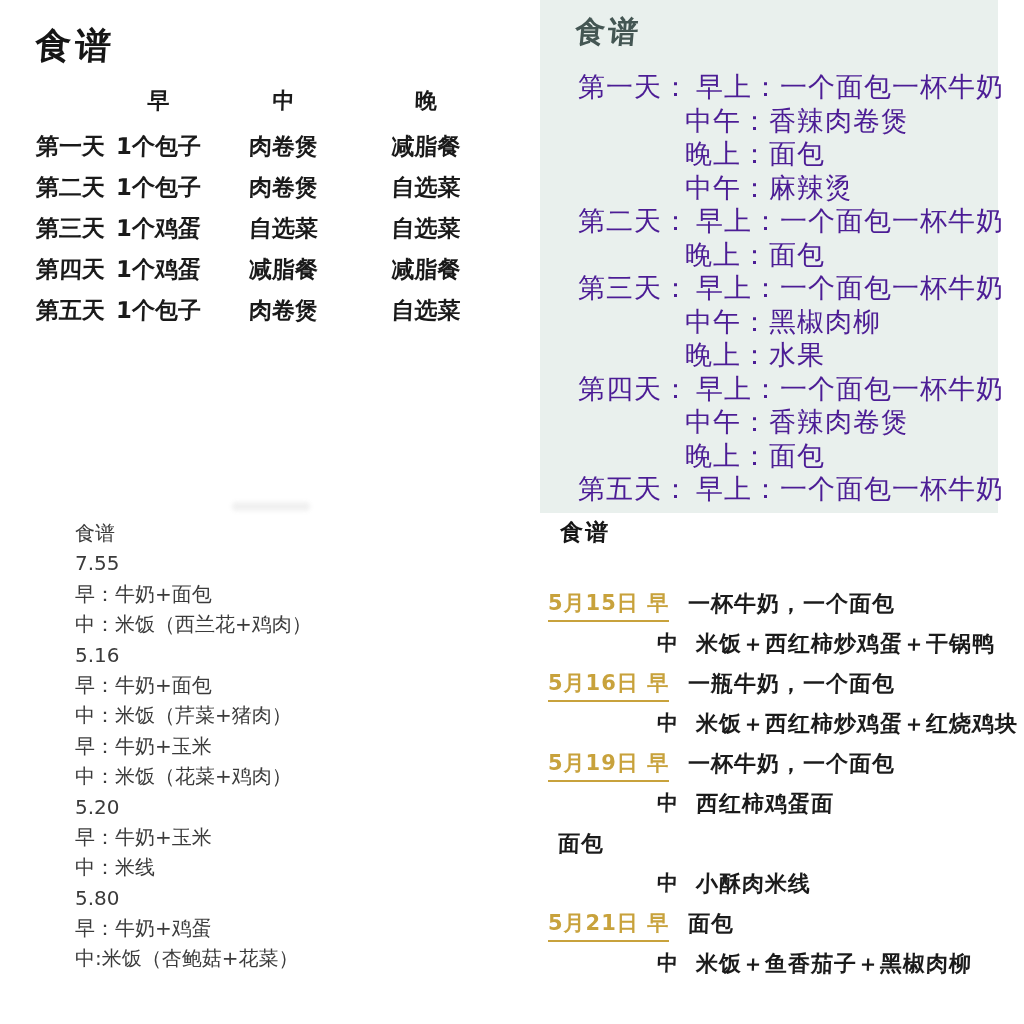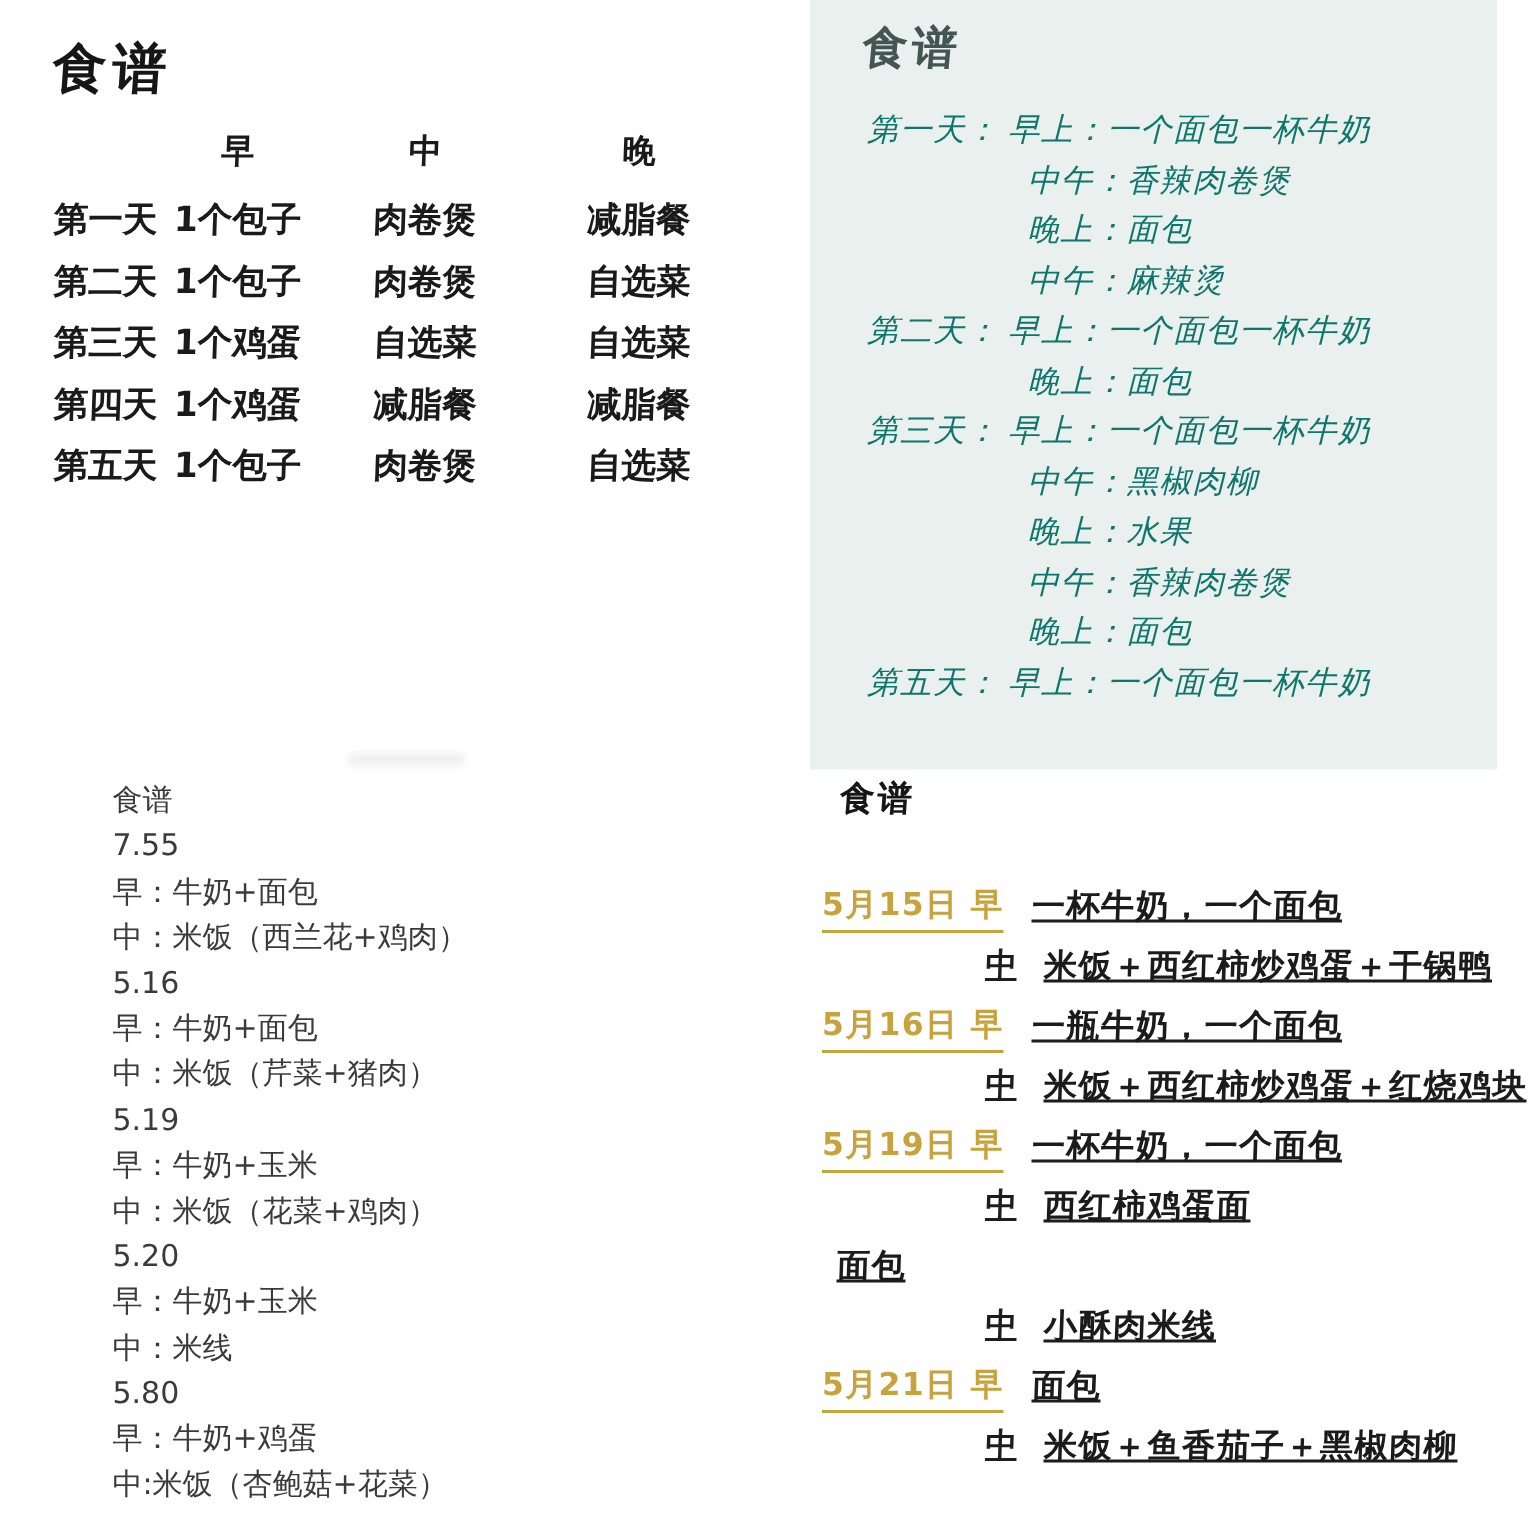--- a/index.html
+++ b/index.html
@@ -24,41 +24,41 @@
   .panel-tr{
     position:absolute;left:540px;top:0;width:458px;height:513px;
     background:#e9f0ed;
   }
   .tr-title{
     position:absolute;left:35px;top:12px;font-size:30px;font-weight:900;
     color:#445653;transform:skewX(-5deg);letter-spacing:3px;
   }
   .tr-lines{position:absolute;left:38px;top:70px;width:410px;}
   .g-line{
-    height:33.5px;line-height:33.5px;font-size:21px;color:#0f766e;
-    font-style:italic;font-weight:400;letter-spacing:1px;white-space:nowrap;
+    height:33.5px;line-height:33.5px;font-size:27px;color:#4c1d95;
+    font-weight:400;letter-spacing:1px;white-space:nowrap;
   }
   .g-line .day{margin-right:6px;}
   .g-indent{padding-left:107px;}
   
   .panel-bl{position:absolute;left:0;top:513px;width:512px;height:511px;}
   .bl-lines{position:absolute;left:75px;top:5px;width:420px;}
   .bl-line{height:30.4px;line-height:30.4px;font-size:20px;color:#3b3b3b;white-space:nowrap;}
   .artifact{
     position:absolute;left:232px;top:-11px;width:78px;height:9px;
     background:#8a8a8a;opacity:.12;filter:blur(2px);border-radius:4px;
   }
   
   .panel-br{position:absolute;left:540px;top:513px;width:484px;height:511px;}
   .br-title{
     position:absolute;left:20px;top:4px;font-size:23px;font-weight:900;
     color:#161616;transform:skewX(-4deg);letter-spacing:2px;
   }
   .br-rows{position:absolute;left:8px;top:76px;width:470px;}
-  .br-row{display:flex;align-items:flex-start;height:40px;text-decoration:underline;}
+  .br-row{display:flex;align-items:flex-start;height:40px;}
   .br-label{
     width:130px;flex:0 0 130px;font-size:21px;font-weight:700;white-space:nowrap;
   }
   .br-date{
     color:#c8a23c;border-bottom:2px solid #c8a23c;padding-bottom:3px;
     display:inline-block;letter-spacing:1px;
   }
   .br-noon{display:block;text-align:right;padding-right:8px;color:#1d1d1d;transform:skewX(-2deg);}
   .br-content{
     margin-left:10px;font-size:22px;font-weight:700;color:#1b1b1b;
@@ -121,39 +121,41 @@
     <div class="g-line g-indent">中午：麻辣烫</div>
     <div class="g-line">
       <span class="day">第二天：</span><span>早上：一个面包一杯牛奶</span>
     </div>
     <div class="g-line g-indent">晚上：面包</div>
     <div class="g-line">
       <span class="day">第三天：</span><span>早上：一个面包一杯牛奶</span>
     </div>
     <div class="g-line g-indent">中午：黑椒肉柳</div>
     <div class="g-line g-indent">晚上：水果</div>
+    <div class="g-line">
+      <span class="day">第四天：</span><span>早上：一个面包一杯牛奶</span>
+    </div>
     <div class="g-line g-indent">中午：香辣肉卷煲</div>
     <div class="g-line g-indent">晚上：面包</div>
     <div class="g-line">
       <span class="day">第五天：</span><span>早上：一个面包一杯牛奶</span>
     </div>
   </div>
 </div>
 
 <div class="panel-bl">
   <div class="artifact"></div>
   <div class="bl-lines">
     <div class="bl-line">食谱</div>
     <div class="bl-line">7.55</div>
     <div class="bl-line">早：牛奶+面包</div>
     <div class="bl-line">中：米饭（西兰花+鸡肉）</div>
     <div class="bl-line">5.16</div>
     <div class="bl-line">早：牛奶+面包</div>
     <div class="bl-line">中：米饭（芹菜+猪肉）</div>
-    <div class="bl-line">5.19</div>
     <div class="bl-line">早：牛奶+玉米</div>
     <div class="bl-line">中：米饭（花菜+鸡肉）</div>
     <div class="bl-line">5.20</div>
     <div class="bl-line">早：牛奶+玉米</div>
     <div class="bl-line">中：米线</div>
     <div class="bl-line">5.80</div>
     <div class="bl-line">早：牛奶+鸡蛋</div>
     <div class="bl-line">中:米饭（杏鲍菇+花菜）</div>
   </div>
 </div>

